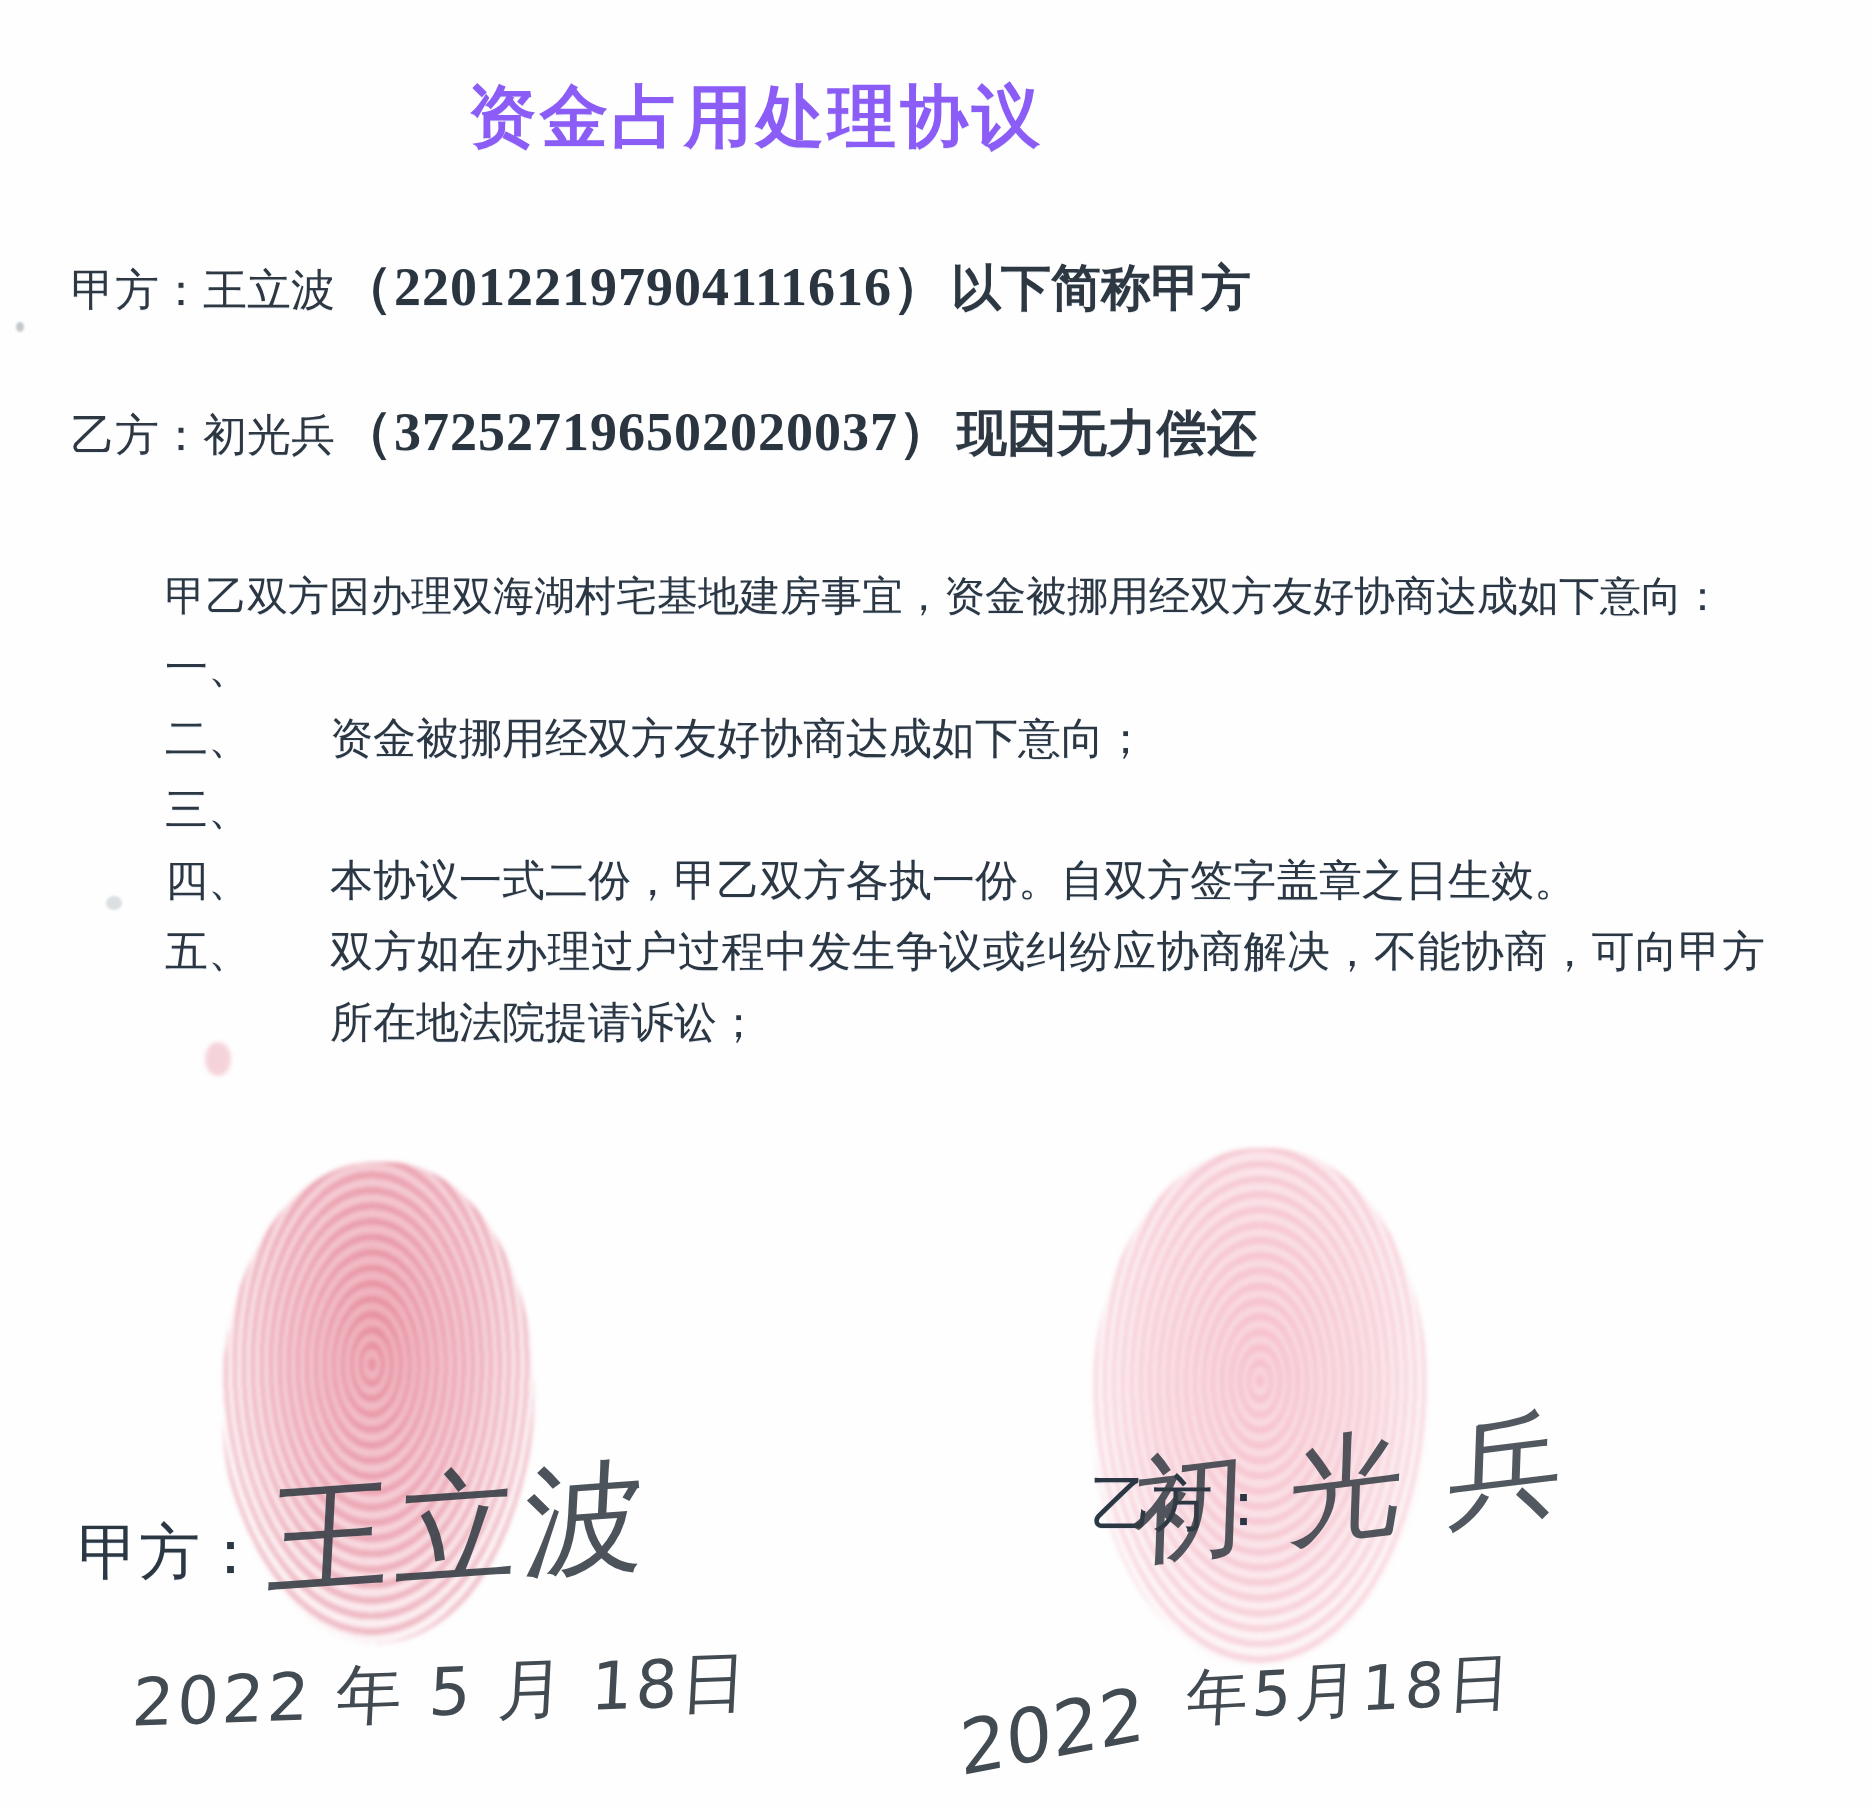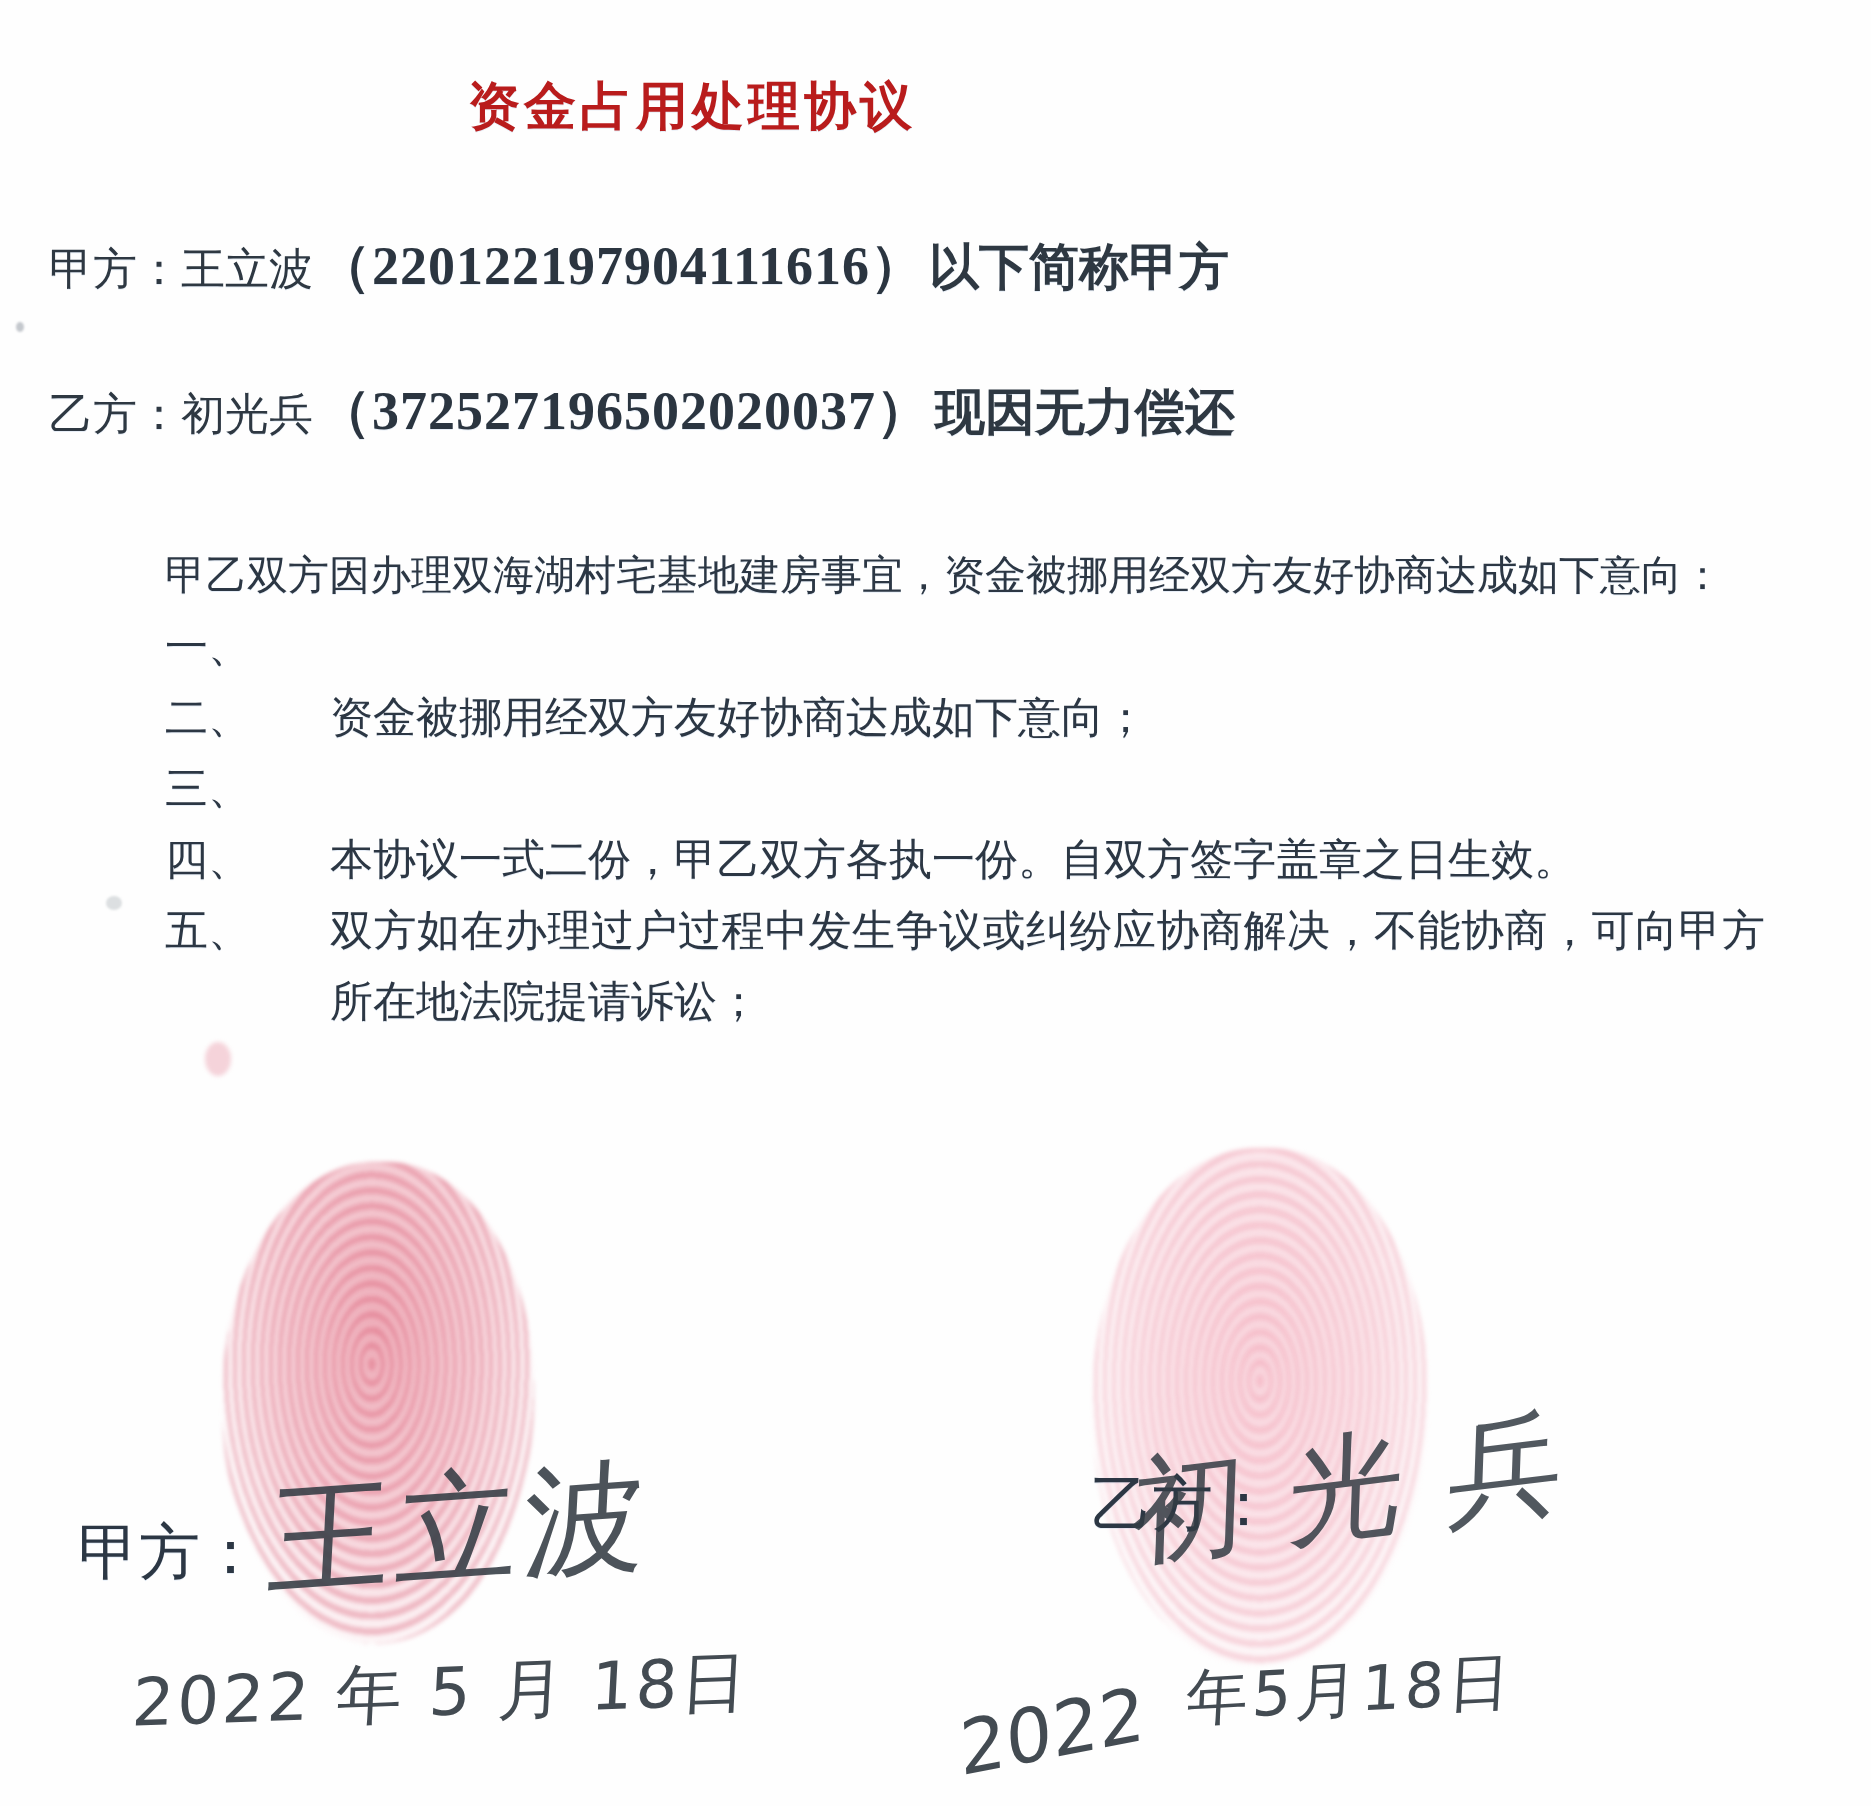--- a/index.html
+++ b/index.html
@@ -11,27 +11,27 @@
     font-family:"Liberation Serif", serif;
     color:#2e3842;
     overflow:hidden;
   }
   
   .scan { text-shadow: 0 1px 0 rgba(130,165,215,0.18); }
 
   .title {
     padding-top:72px;
     padding-left:468px;
-    font-size:52px;
+    font-size:68px;
     font-weight:700;
     letter-spacing:4px;
-    color:#b91c1c;
+    color:#8b5cf6;
   }
 
-  .party-block { padding-left:49px;margin-top:48px; }
+  .party-block { padding-left:71px;margin-top:48px; }
   .party-line { margin-top:72px; white-space:nowrap; }
   .party-line .prefix { font-size:44px; }
   .party-line .idnum  { font-size:54px; font-weight:600; letter-spacing:1px; color:#2b3540; }
   .party-line .suffix { font-size:50px; font-weight:600; }
   .party-line.first { margin-top:88px; }
 
   .content { padding-left:165px; padding-right:106px; }
   .intro {
     margin-top:92px;
     font-size:41px;

